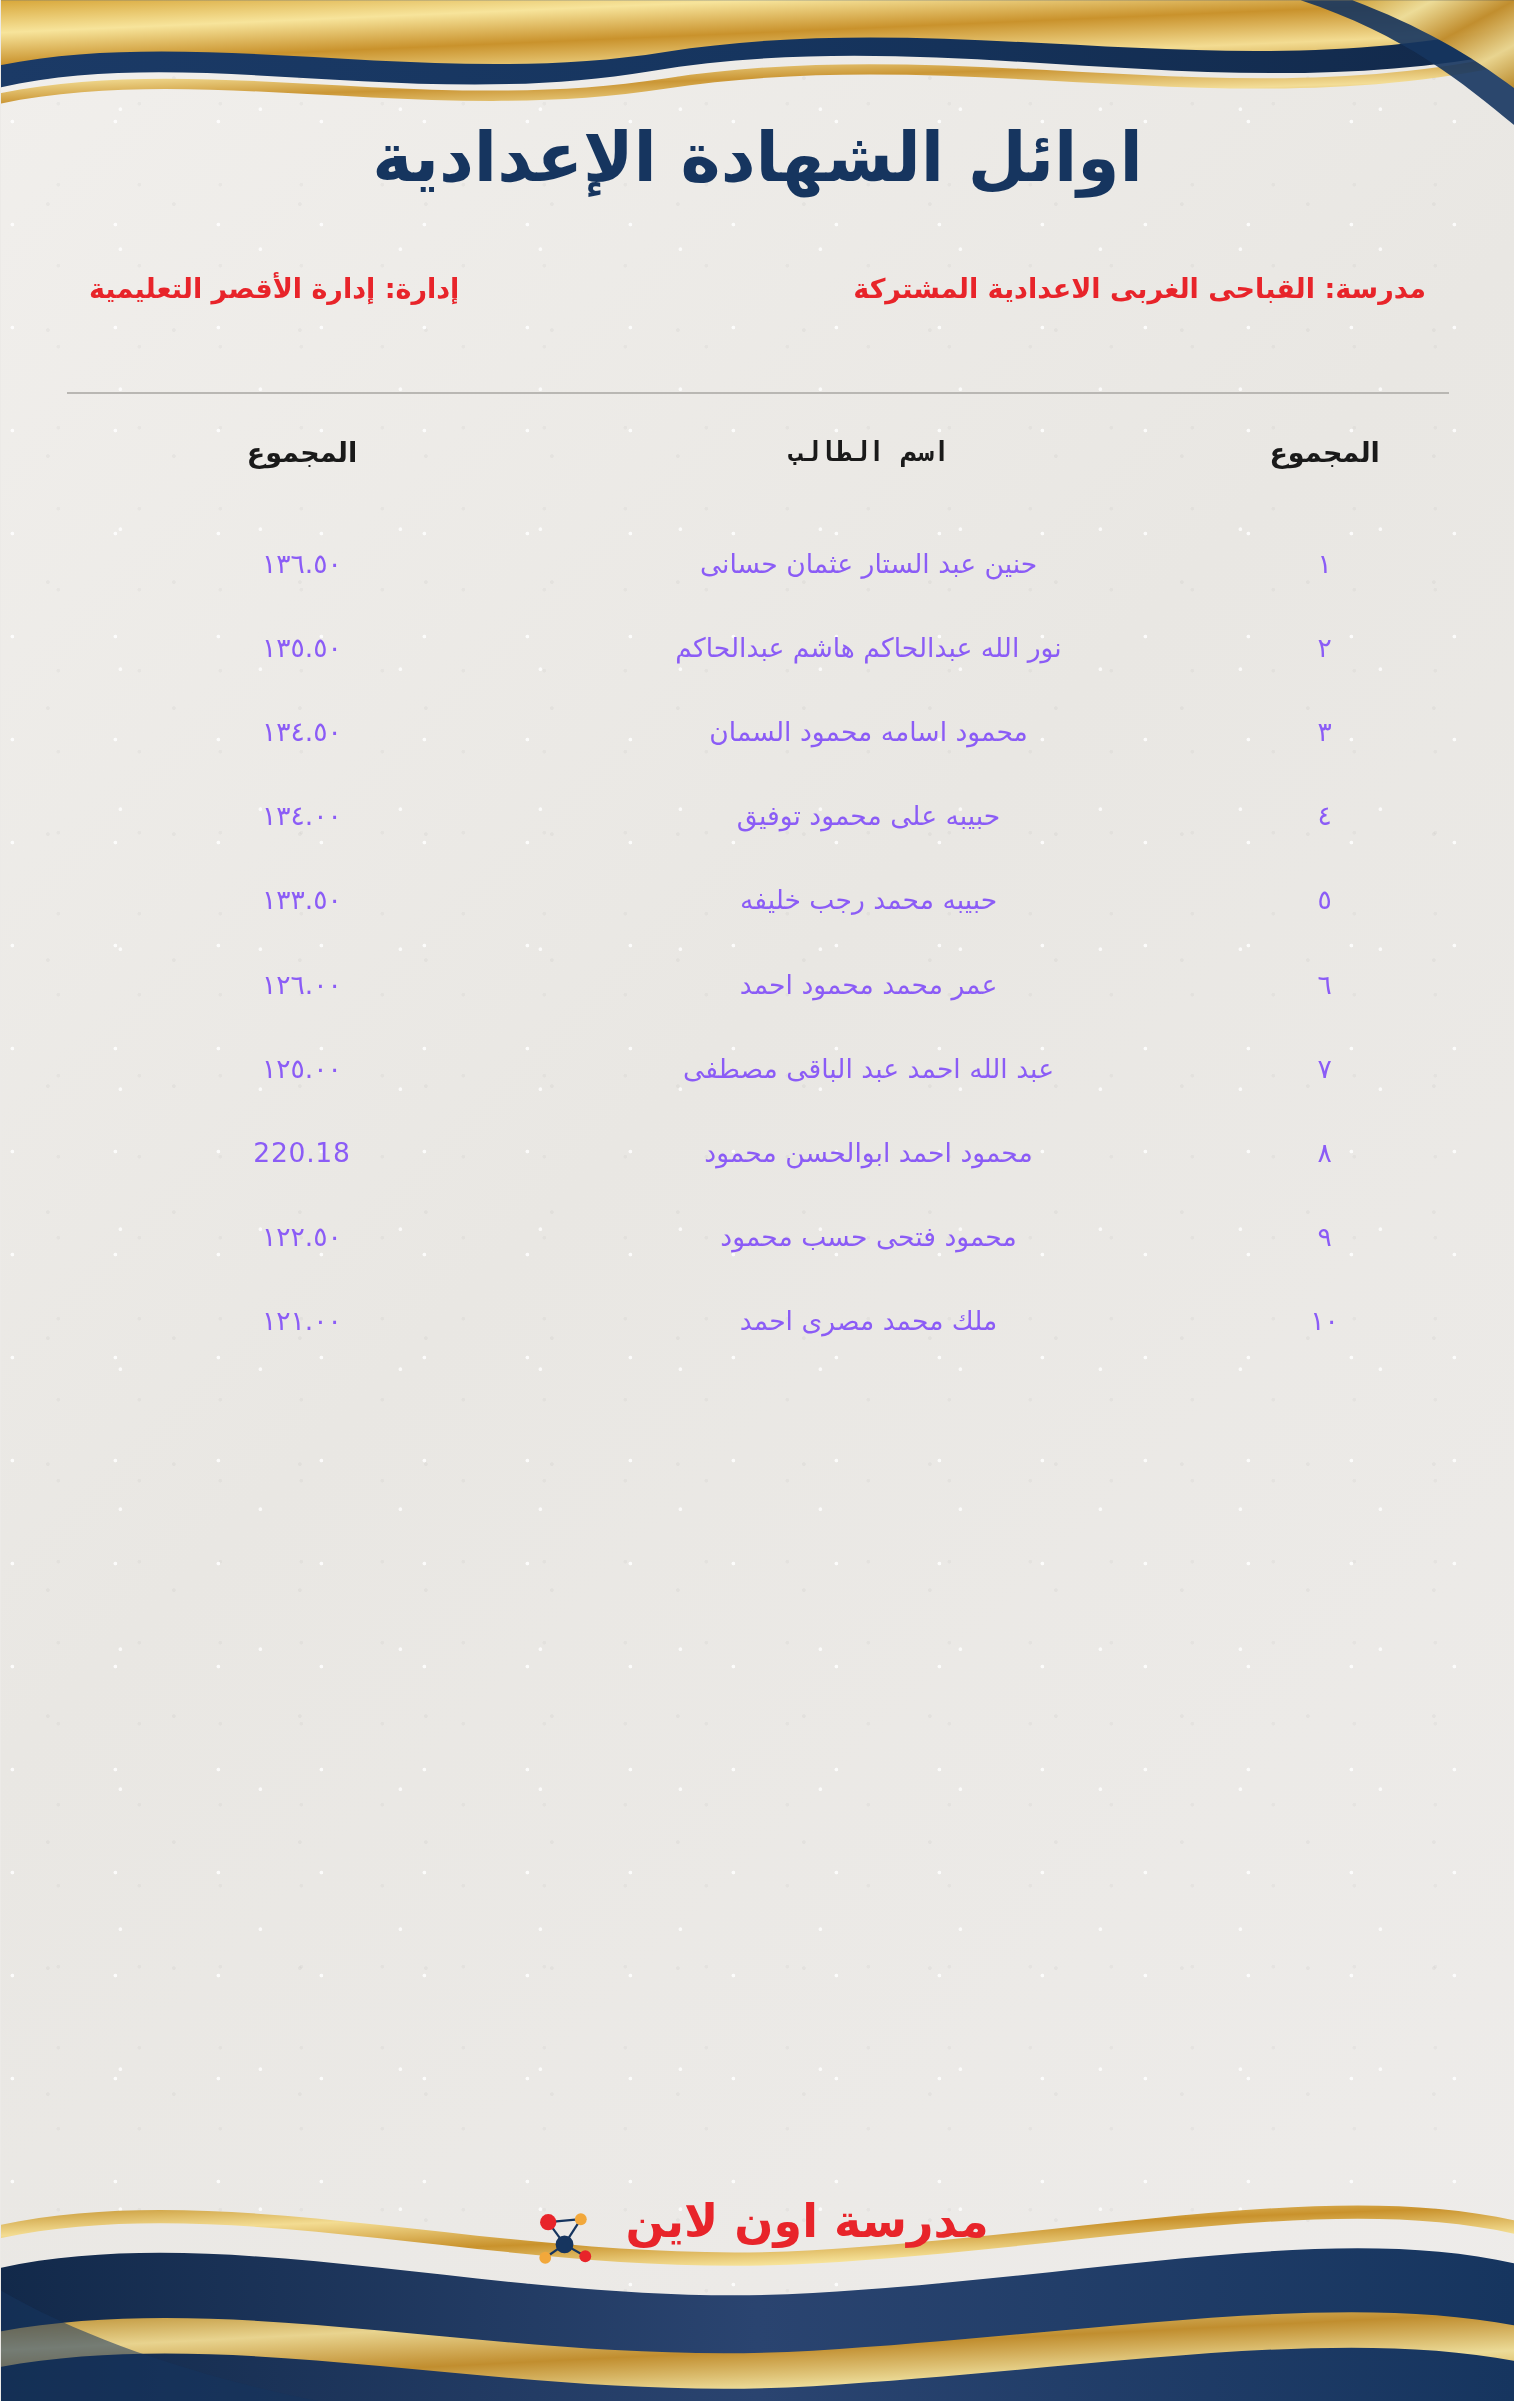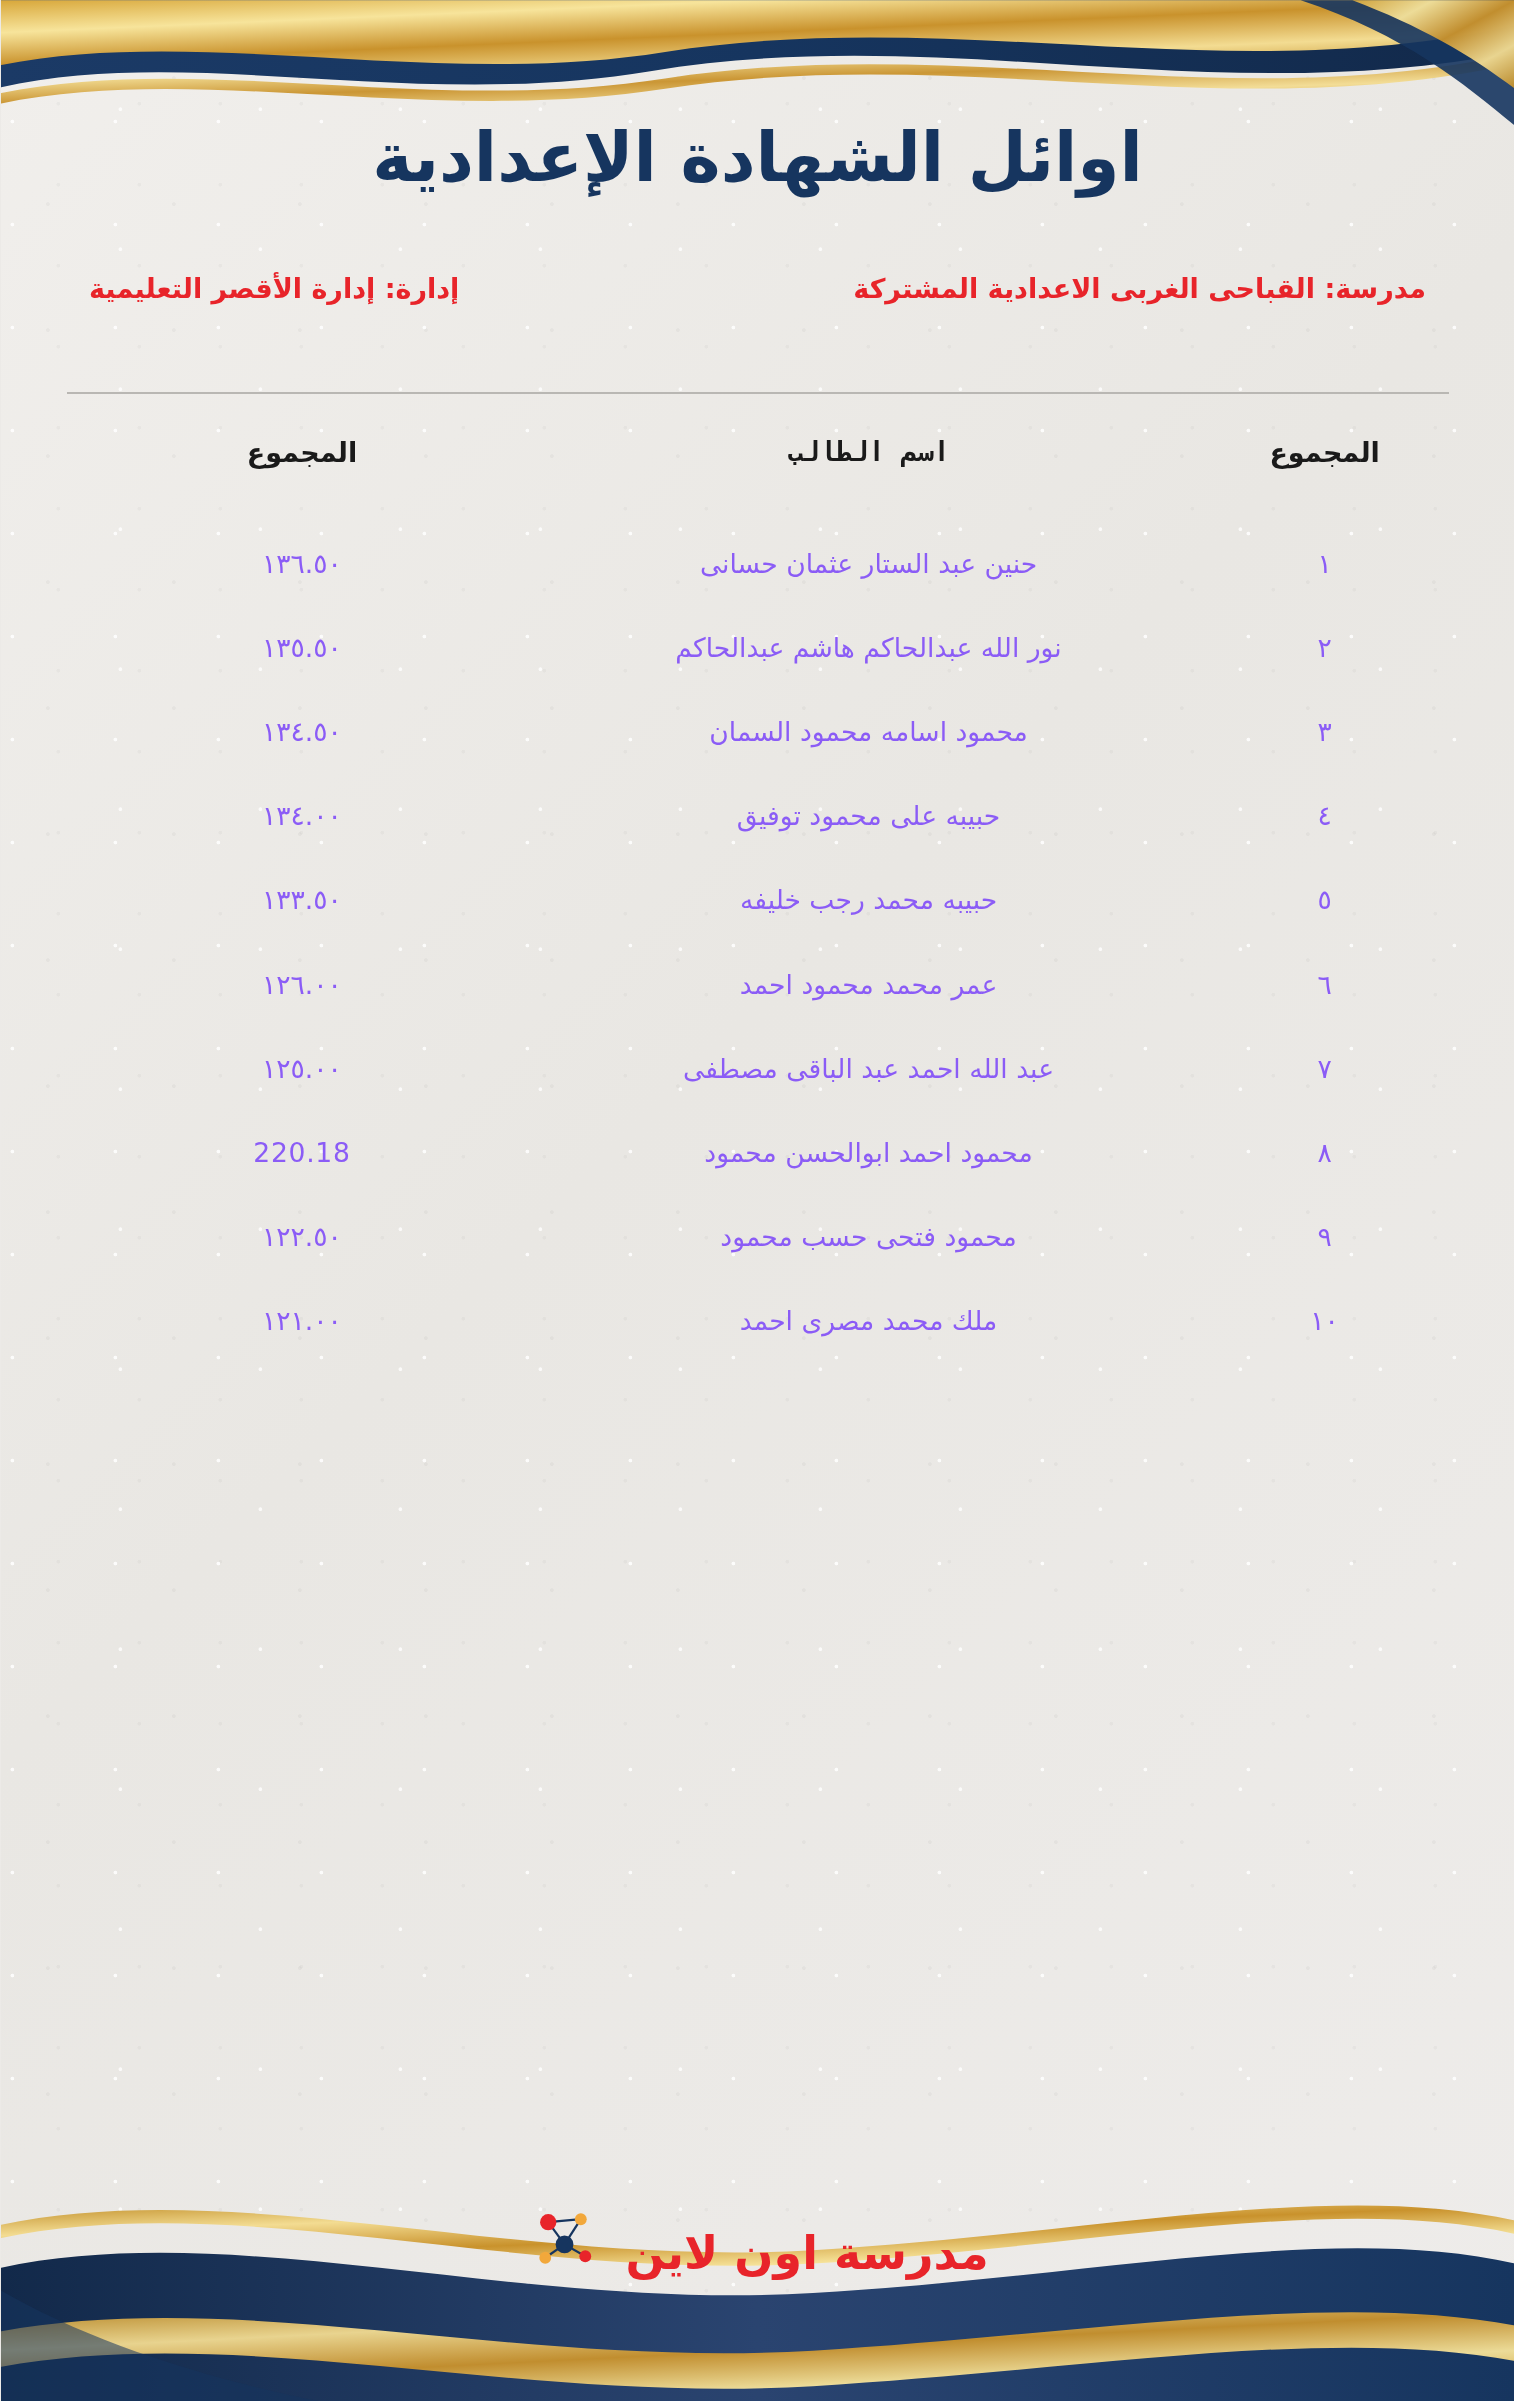--- a/index.html
+++ b/index.html
@@ -124,21 +124,21 @@
   td.col-total { letter-spacing: 0.7px; }
 
   
   .brand {
     position: absolute;
     bottom: 124px;
     left: 0;
     width: 1515px;
     display: flex;
     justify-content: center;
-    align-items: flex-end;
+    align-items: flex-start;
     gap: 19px;
     direction: rtl;
   }
   .brand-text { text-align: center; }
   .brand-ar {
     font-size: 46px;
     font-weight: bold;
     color: #e8242a;
     line-height: 1.05;
     white-space: nowrap;

